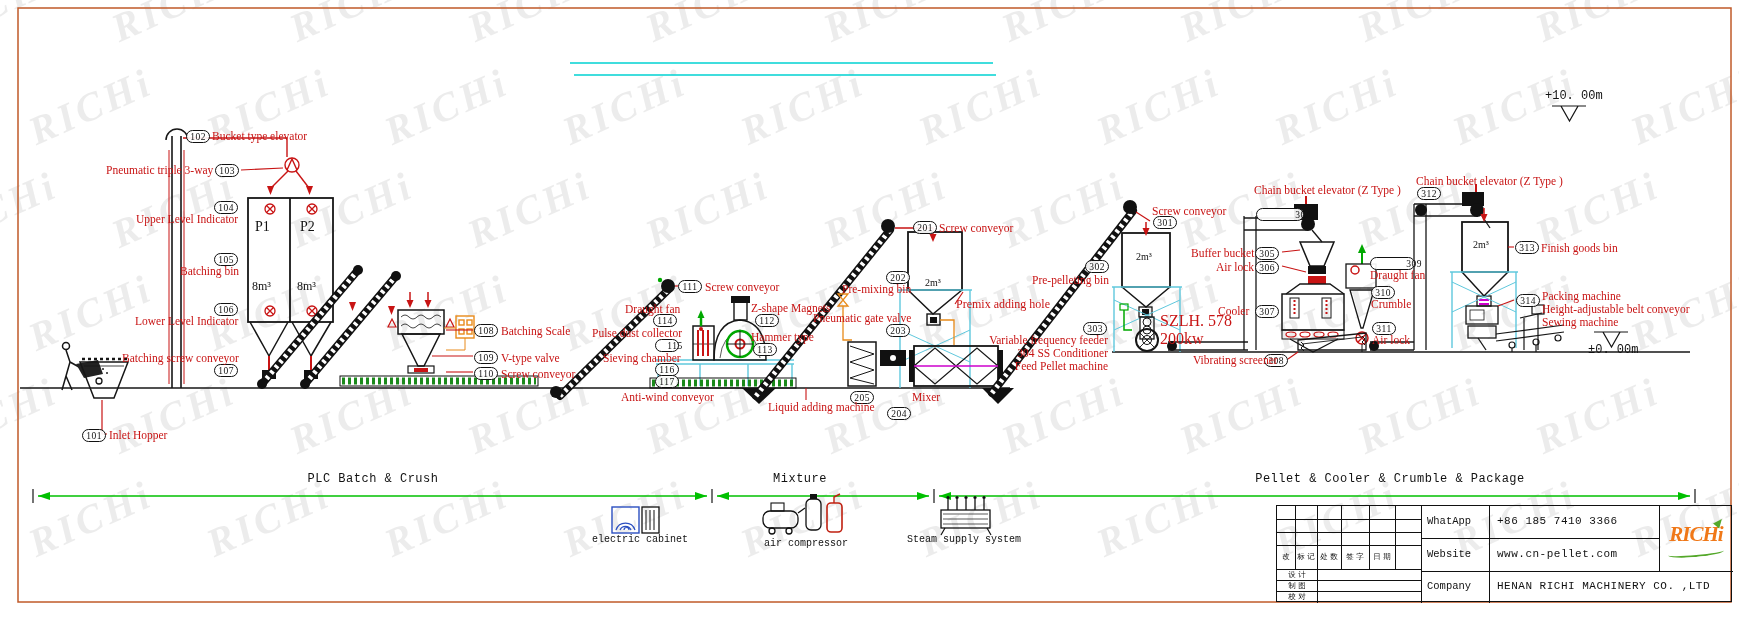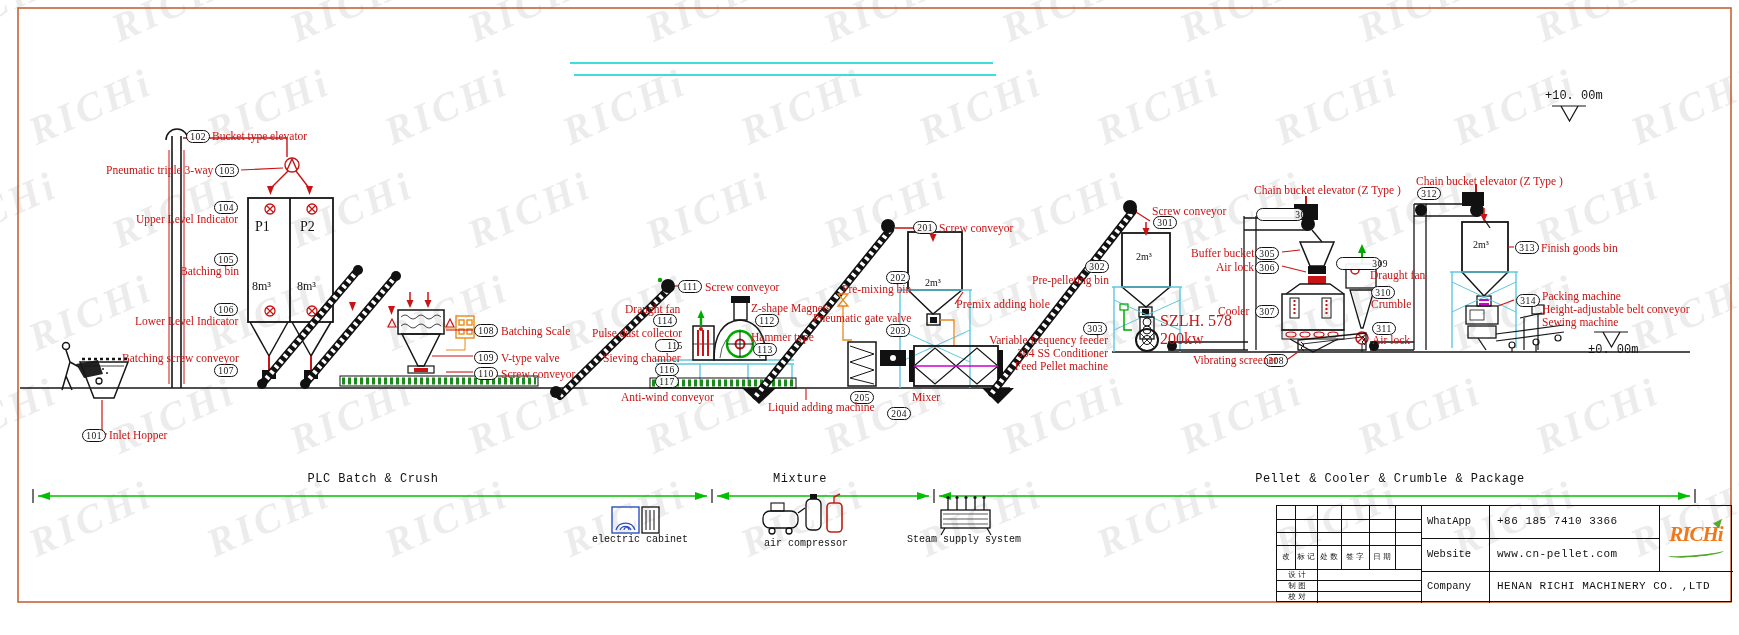--- a/index.html
+++ b/index.html
@@ -568,21 +568,21 @@
       <span class="oval" style="left: 1256px; top: 208px; padding-left: 46px;">304</span>
       <span class="rlab" style="left: 1254px; top: 184px;">Chain bucket elevator (Z Type )</span>
       <span class="oval" style="left: 1255px; top: 247px;">305</span>
       <span class="rlab" style="left: 1191px; top: 247px;">Buffer bucket</span>
       <span class="oval" style="left: 1255px; top: 261px;">306</span>
       <span class="rlab" style="left: 1216px; top: 261px;">Air lock</span>
       <span class="oval" style="left: 1255px; top: 305px;">307</span>
       <span class="rlab" style="left: 1218px; top: 305px;">Cooler</span>
       <span class="oval" style="left: 1264px; top: 354px;">308</span>
       <span class="rlab" style="left: 1193px; top: 354px;">Vibrating screener</span>
-      <span class="oval" style="left: 1336px; top: 257px; padding-left: 43px;">309</span>
+      <span class="oval" style="left: 1370px; top: 257px; padding-left: 43px;">309</span>
       <span class="rlab" style="left: 1370px; top: 269px;">Draught fan</span>
       <span class="oval" style="left: 1371px; top: 286px;">310</span>
       <span class="rlab" style="left: 1371px; top: 298px;">Crumble</span>
       <span class="oval" style="left: 1372px; top: 322px;">311</span>
       <span class="rlab" style="left: 1372px; top: 334px;">Air lock</span>
       <span class="oval" style="left: 1417px; top: 187px;">312</span>
       <span class="rlab" style="left: 1416px; top: 175px;">Chain bucket elevator (Z Type )</span>
       <span class="oval" style="left: 1515px; top: 241px;">313</span>
       <span class="rlab" style="left: 1541px; top: 242px;">Finish goods bin</span>
       <span class="oval" style="left: 1516px; top: 294px;">314</span>

